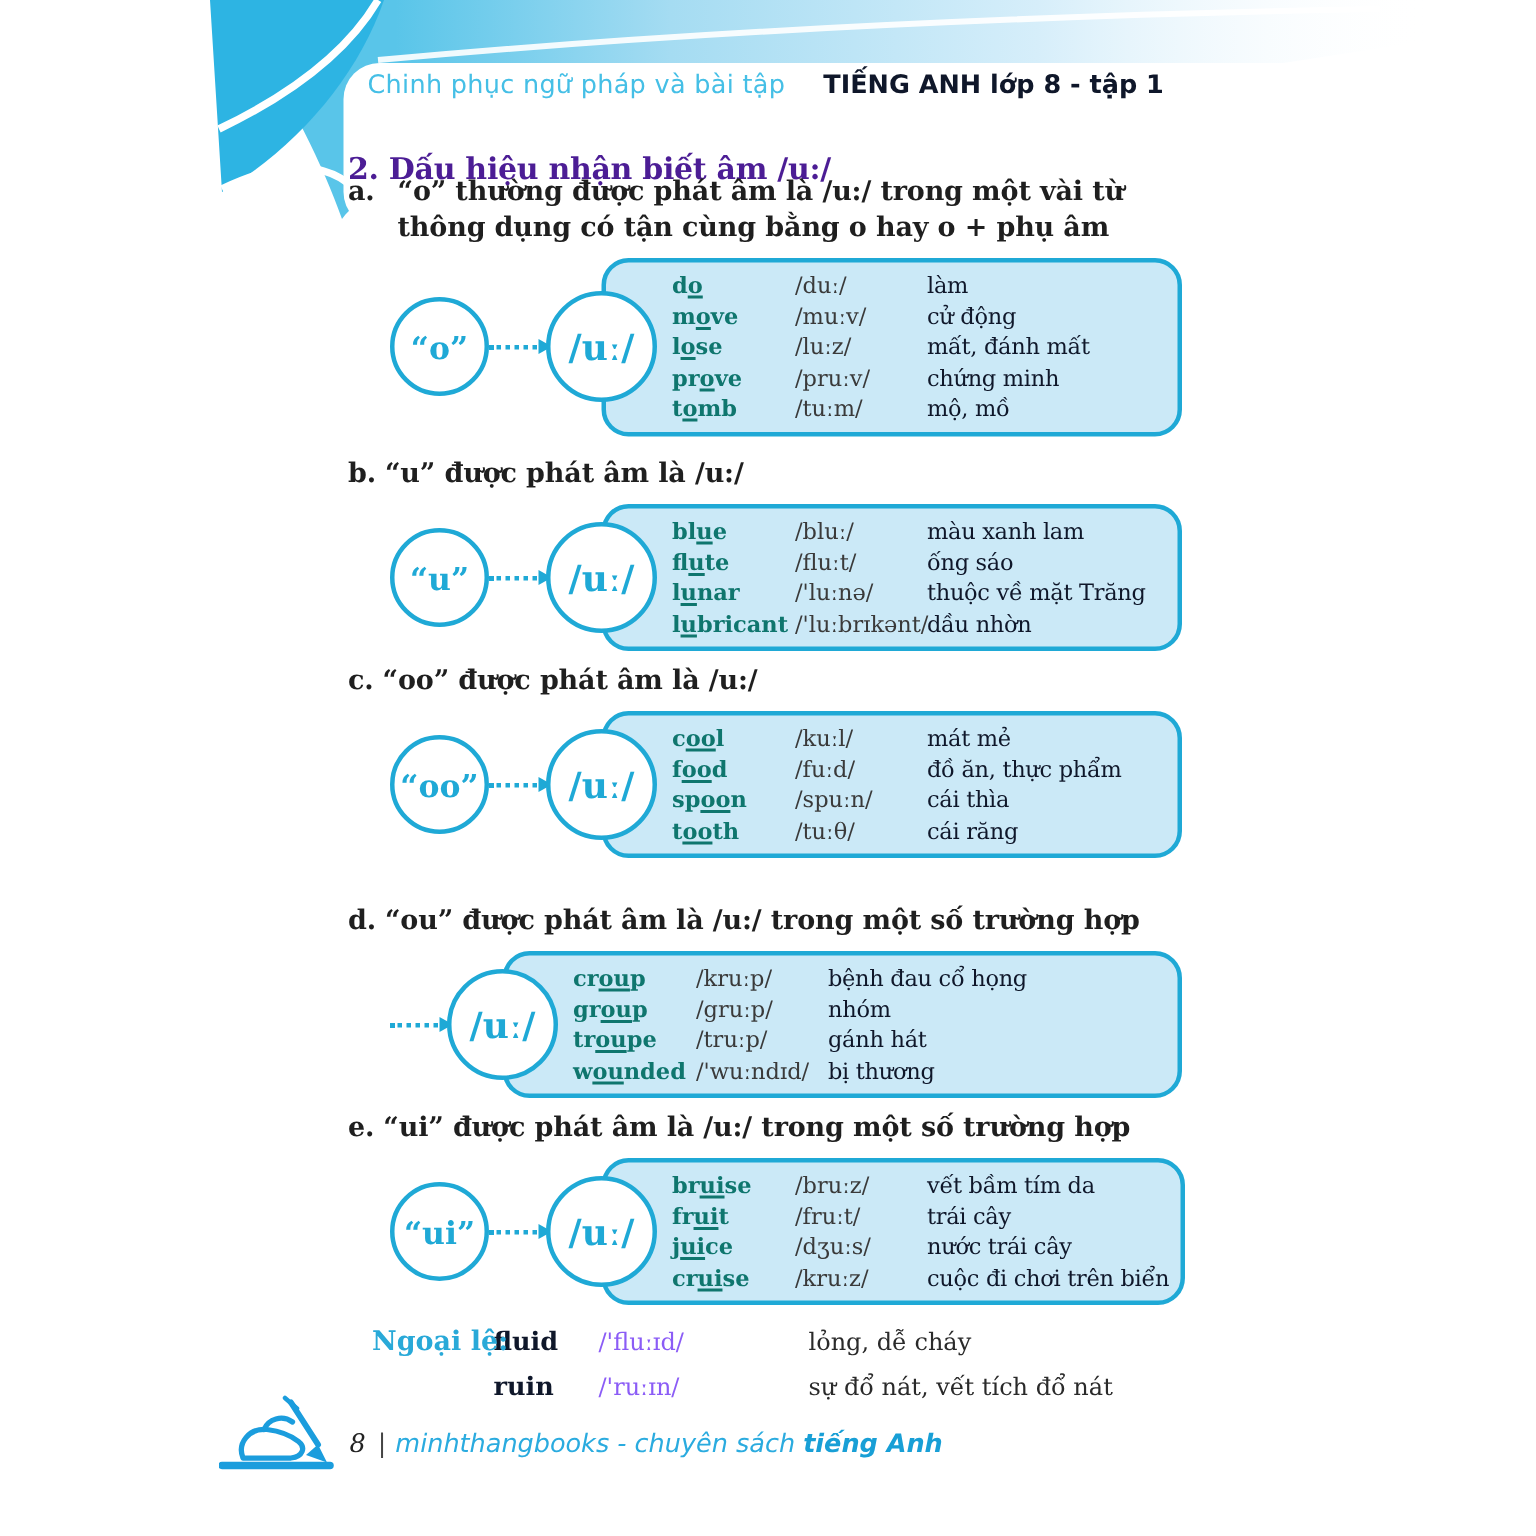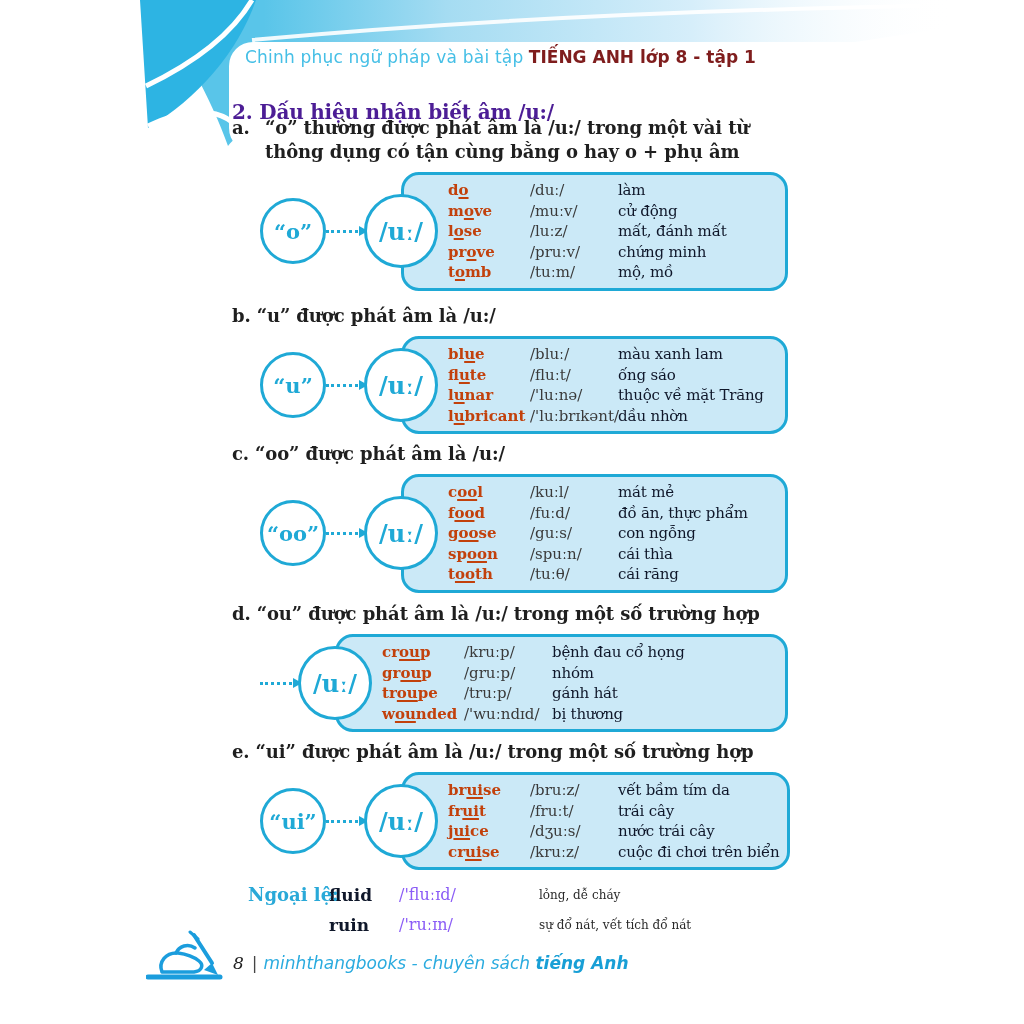--- a/index.html
+++ b/index.html
@@ -9,21 +9,21 @@
     overflow:hidden; font-family:"DejaVu Serif","Liberation Serif",serif;
     color:#222;
   }
   
   .top-decor { position:absolute; left:0; top:0; width:1024px; height:160px; }
   
   .header { position:absolute; left:245px; top:47px; width:760px;
     font-family:"DejaVu Sans","Liberation Sans",sans-serif; font-size:17px;
     white-space:nowrap; }
   .series-title { color:#45bfe6; letter-spacing:0.2px; }
-  .book-title { color:#7f1d1d; font-weight:bold; margin-left:0; }
+  .book-title { color:#0f172a; font-weight:bold; margin-left:20px; }
   
   .section-title { position:absolute; left:232px; top:100px; font-size:20px;
     font-weight:bold; color:#4c1d95; letter-spacing:-0.2px; }
   
   #groups .group { position:absolute; left:232px; width:578px; }
   #groups .group:nth-of-type(1) { top:116px; }
   #groups .group:nth-of-type(2) { top:304px; }
   #groups .group:nth-of-type(3) { top:442px; }
   #groups .group:nth-of-type(4) { top:602px; }
   #groups .group:nth-of-type(5) { top:740px; }
@@ -44,35 +44,35 @@
     border-left:9px solid #1fa9d6; border-top:5px solid transparent;
     border-bottom:5px solid transparent; }
   .pcircle { flex:0 0 74px; width:74px; height:74px; border:3px solid #1fa9d6;
     border-radius:50%; background:#fff; display:flex; align-items:center;
     justify-content:center; font-size:24px; font-weight:bold; color:#1fa9d6;
     z-index:2; }
   .wordbox { flex:1 1 auto; margin-left:-37px; z-index:1; background:#cbe9f7;
     border:3px solid #1fa9d6; border-radius:18px; padding:5px 8px 5px 44px; }
   .wrow { display:grid; grid-template-columns:82px 88px 1fr;
     line-height:20.5px; font-size:15px; white-space:nowrap; }
-  .w-word { font-weight:bold; color:#c2410c; }
+  .w-word { font-weight:bold; color:#0f766e; }
   .w-word .tgt { text-decoration:underline; text-decoration-thickness:2px;
     text-underline-offset:2px; }
   .w-ipa { color:#3a3a3a; }
   .w-meaning { color:#0f172a; letter-spacing:-0.2px; }
   
   .exceptions { position:absolute; left:248px; top:880px; width:560px; }
   .ex-label { position:absolute; left:0; top:0; font-size:18px; font-weight:bold;
     color:#29a9d8; line-height:30px; }
   .ex-rows { margin-left:81px; }
   .ex-row { display:grid; grid-template-columns:70px 140px 1fr;
     line-height:30px; white-space:nowrap; }
   .ex-word { font-weight:bold; font-size:17px; color:#0f172a; }
   .ex-ipa { font-size:16px; color:#8b5cf6; }
-  .ex-meaning { font-size:12px; color:#2a2a2a; }
+  .ex-meaning { font-size:16px; color:#2a2a2a; }
   
   .footer-icon { position:absolute; left:146px; top:930px; width:84px; height:52px; }
   .footer-text { position:absolute; left:233px; top:953px; font-size:17px;
     white-space:nowrap;font-style:italic; }
   .page-number { color:#222; }
   .footer-sep { color:#444; font-weight:300; margin:0 6px 0 8px; }
   .footer-brand { font-family:"DejaVu Sans","Liberation Sans",sans-serif;
     color:#2aabdf; }
   .footer-brand-bold { font-family:"DejaVu Sans","Liberation Sans",sans-serif;
     color:#189fd6; font-weight:bold; }
@@ -202,25 +202,20 @@
     <span class="w-ipa">/kuːl/</span>
     <span class="w-meaning">mát mẻ</span>
   </div>
 
   <div class="wrow">
     <span class="w-word"><span class="pre">f</span><span class="tgt">oo</span><span class="post">d</span></span>
     <span class="w-ipa">/fuːd/</span>
     <span class="w-meaning">đồ ăn, thực phẩm</span>
   </div>
 
-  <div class="wrow">
-    <span class="w-word"><span class="pre">g</span><span class="tgt">oo</span><span class="post">se</span></span>
-    <span class="w-ipa">/guːs/</span>
-    <span class="w-meaning">con ngỗng</span>
-  </div>
 
   <div class="wrow">
     <span class="w-word"><span class="pre">sp</span><span class="tgt">oo</span><span class="post">n</span></span>
     <span class="w-ipa">/spuːn/</span>
     <span class="w-meaning">cái thìa</span>
   </div>
 
   <div class="wrow">
     <span class="w-word"><span class="pre">t</span><span class="tgt">oo</span><span class="post">th</span></span>
     <span class="w-ipa">/tuːθ/</span>

